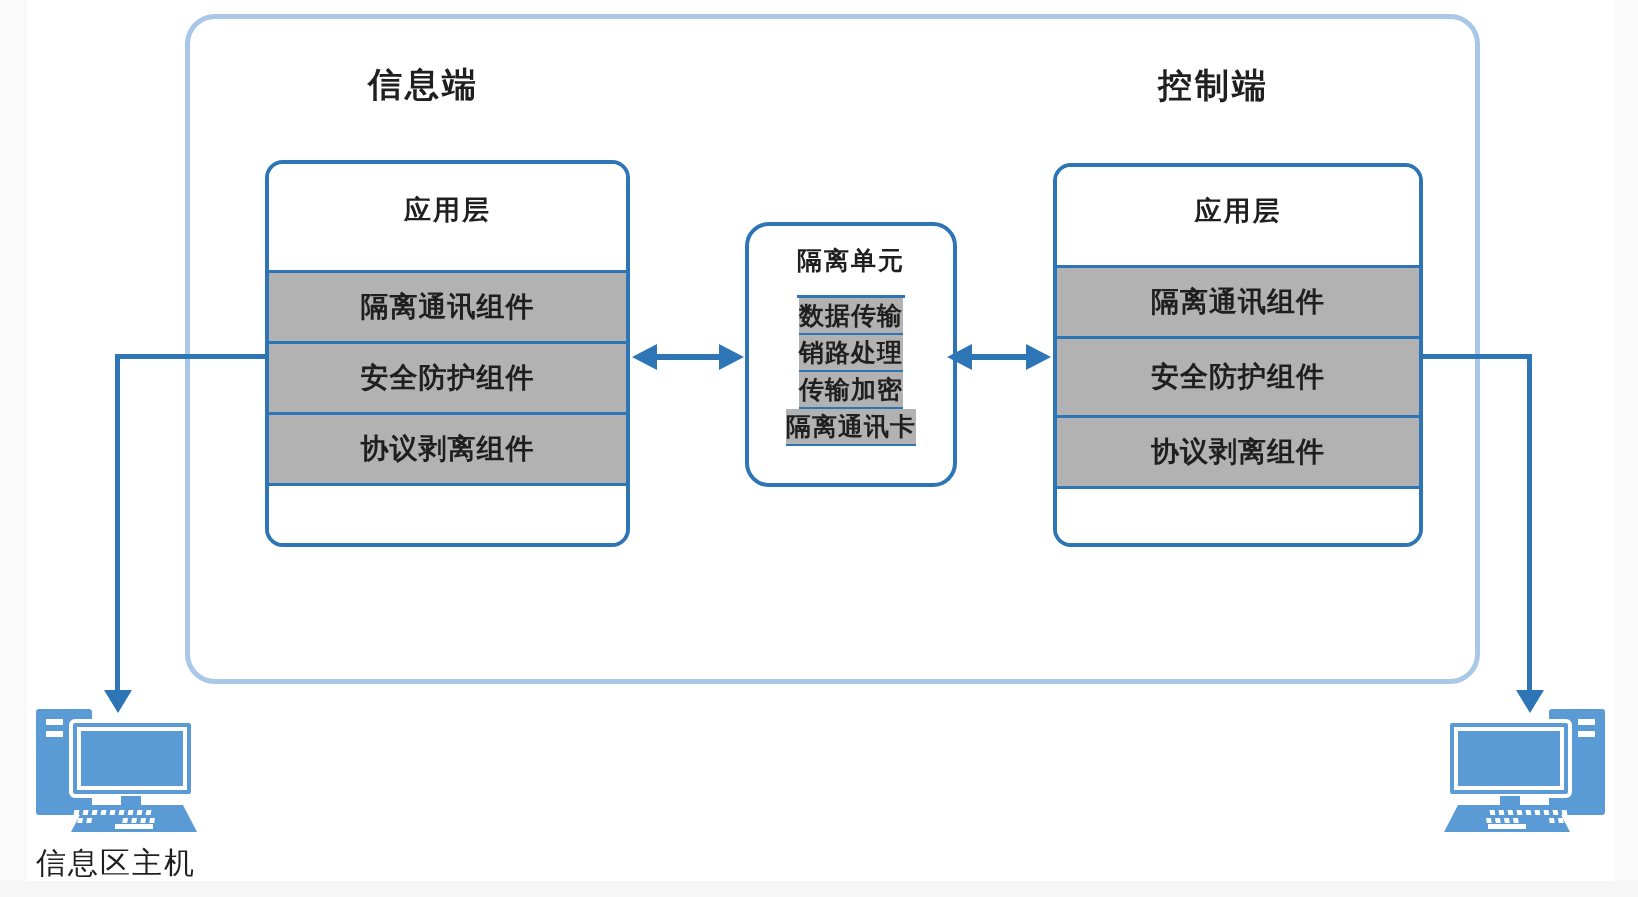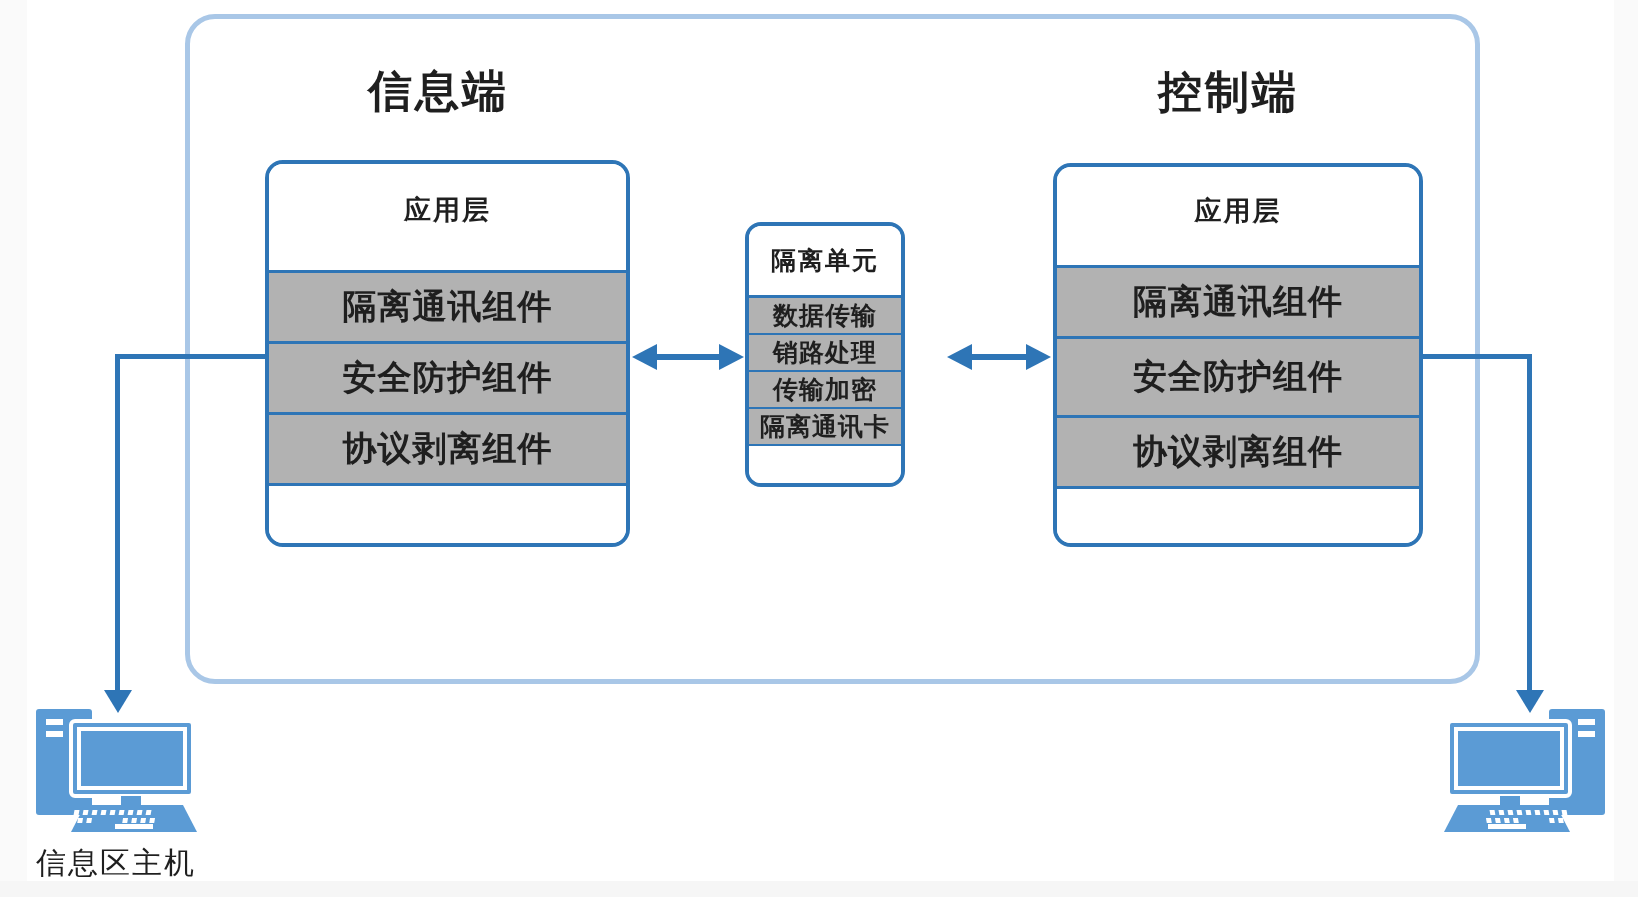--- a/index.html
+++ b/index.html
@@ -13,40 +13,40 @@
   body{background:#fff;font-family:"Liberation Sans","DejaVu Sans",sans-serif;}
   .canvas{position:relative;width:1638px;height:897px;background:#ffffff;overflow:hidden;color:var(--text);}
   .bg-strip{position:absolute;background:#fafafa;}
   .bg-strip.left{left:0;top:0;width:27px;height:897px;}
   .bg-strip.right{right:0;top:0;width:24px;height:897px;}
   .bg-strip.bottom{left:0;bottom:0;width:1638px;height:16px;background:#f6f6f6;}
 
   .enclosure{position:absolute;left:185px;top:14px;width:1295px;height:670px;
     border:5px solid var(--light-blue);border-radius:30px;background:transparent;}
 
-  .zone-label{position:absolute;font-size:44px;font-weight:700;letter-spacing:3px;color:var(--text);}
+  .zone-label{position:absolute;font-size:34px;font-weight:700;letter-spacing:3px;color:var(--text);}
   .zone-label.info{left:368px;top:62px;}
   .zone-label.ctrl{left:1158px;top:63px;}
 
   
   .stack{position:absolute;border:4px solid var(--blue);border-radius:18px;background:#fff;
     display:flex;flex-direction:column;overflow:hidden;}
   .stack-left{left:265px;top:160px;width:365px;height:387px;}
   .stack-right{left:1053px;top:163px;width:370px;height:384px;}
-  .stack-mid{left:745px;top:222px;width:160px;height:265px;border-radius:16px;}
+  .stack-mid{left:745px;top:222px;width:212px;height:265px;border-radius:24px;align-items:center;}
 
   .stack .hdr{display:flex;align-items:center;justify-content:center;
     font-size:27px;font-weight:700;letter-spacing:2px;background:#fff;
     border-bottom:3px solid var(--blue);}
   .stack-left .hdr{height:109px;align-items:flex-start;padding-top:28px;}
   .stack-right .hdr{height:101px;align-items:flex-start;padding-top:26px;}
   .stack-mid .hdr{height:72px;font-size:25px;border-bottom-width:3px;}
 
   .stack .row{display:flex;align-items:center;justify-content:center;
-    background:var(--gray);font-size:34px;font-weight:700;letter-spacing:1px;
+    background:var(--gray);font-size:28px;font-weight:700;letter-spacing:1px;
     border-bottom:3px solid var(--blue);}
   .stack-left .row{height:71px;}
   .stack-right .row{height:71px;}
   .stack-right .row.r2{height:79px;}
   .stack-mid .row{height:37px;font-size:25px;border-bottom-width:2px;}
   .stack .ftr{flex:1;background:#fff;}
 
   
   .dbl-arrow{position:absolute;display:flex;align-items:center;height:26px;}
   .dbl-arrow .head-l{width:0;height:0;border-top:13px solid transparent;border-bottom:13px solid transparent;border-right:25px solid var(--blue);}

